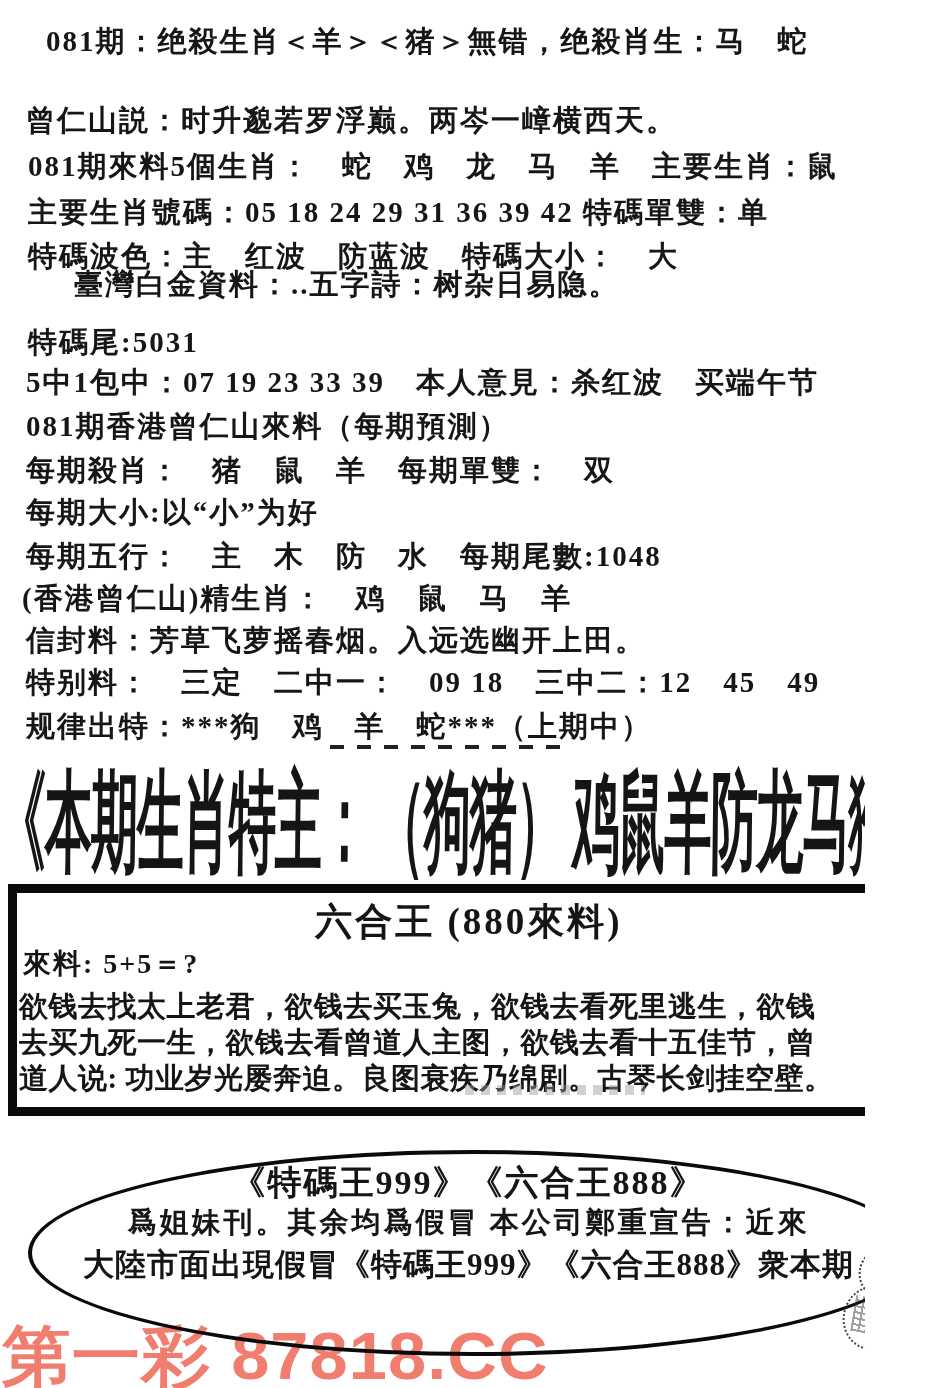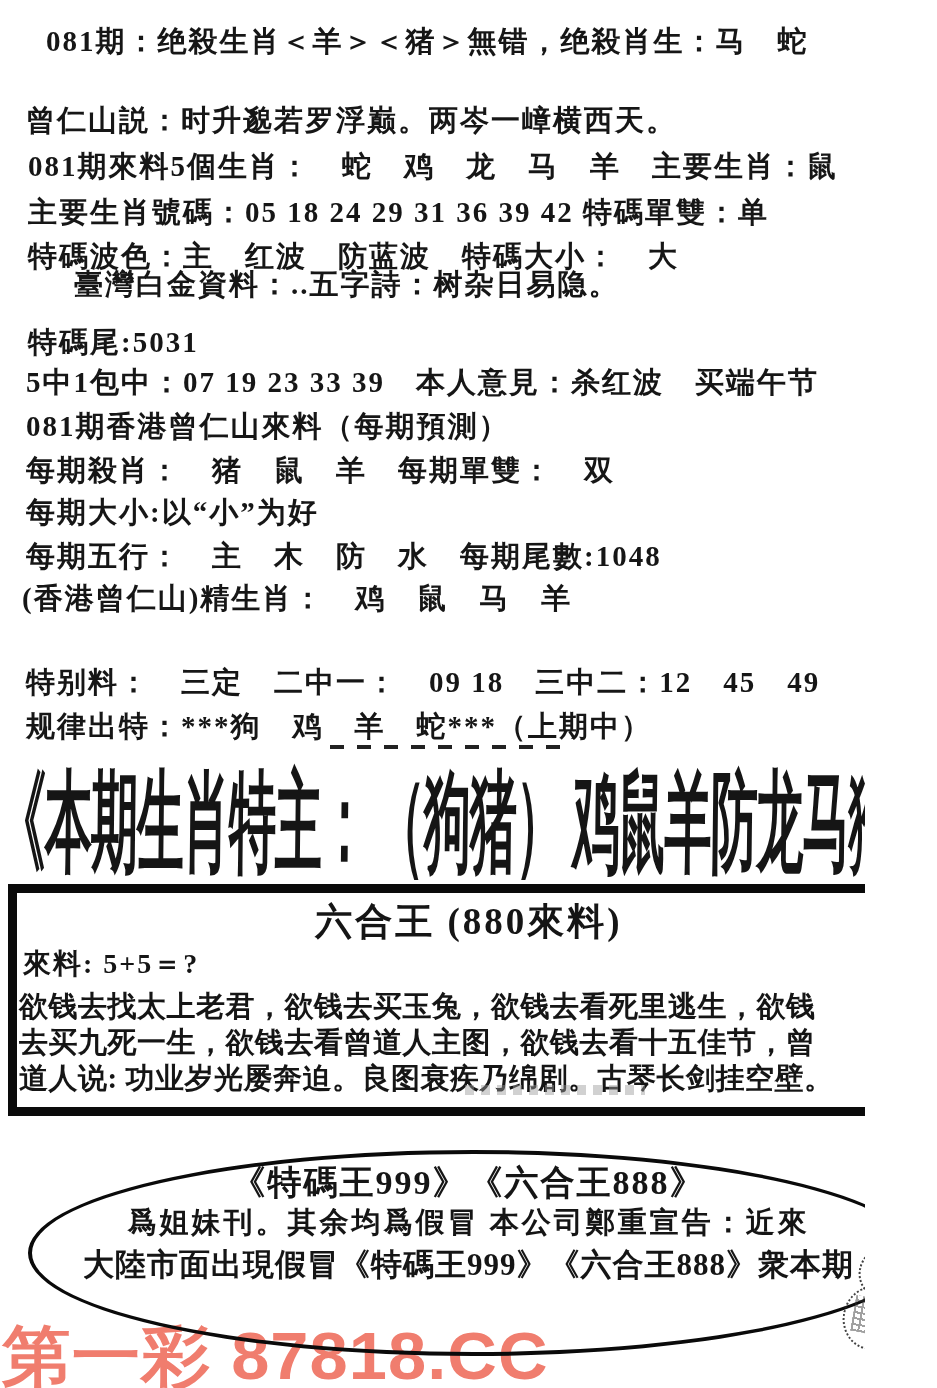--- a/index.html
+++ b/index.html
@@ -94,20 +94,21 @@
   <div class="line" style="top:193px;left:28px;">主要生肖號碼：05 18 24 29 31 36 39 42 特碼單雙：单</div>
   <div class="line" style="top:237px;left:28px;">特碼波色：主　红波　防蓝波　特碼大小：　大</div>
   <div class="line" style="top:265px;left:28px;margin-left:46px;">臺灣白金資料：..五字詩：树杂日易隐。</div>
   <div class="line" style="top:323px;left:28px;">特碼尾:5031</div>
   <div class="line" style="top:363px;left:26px;">5中1包中：07 19 23 33 39　本人意見：杀红波　买端午节</div>
   <div class="line" style="top:407px;left:26px;">081期香港曾仁山來料（每期預測）</div>
   <div class="line" style="top:451px;left:26px;">每期殺肖：　猪　鼠　羊　每期單雙：　双</div>
   <div class="line" style="top:493px;left:26px;">每期大小:以“小”为好</div>
   <div class="line" style="top:537px;left:26px;">每期五行：　主　木　防　水　每期尾數:1048</div>
   <div class="line" style="top:579px;left:22px;">(香港曾仁山)精生肖：　鸡　鼠　马　羊</div>
+  <div class="line" style="top:621px;left:26px;">信封料：芳草飞萝摇春烟。入远选幽开上田。</div>
   <div class="line" style="top:663px;left:26px;">特别料：　三定　二中一：　09 18　三中二：12　45　49</div>
   <div class="line" style="top:707px;left:26px;">规律出特：***狗　鸡　羊　蛇***（上期中）</div>
 
   <div class="dashmarks"></div>
 
   <div class="headline">
     <span class="stretch">《本期生肖特主： （狗猪） 鸡鼠羊防龙马猴》</span>
   </div>
 
   <div class="bigbox">

